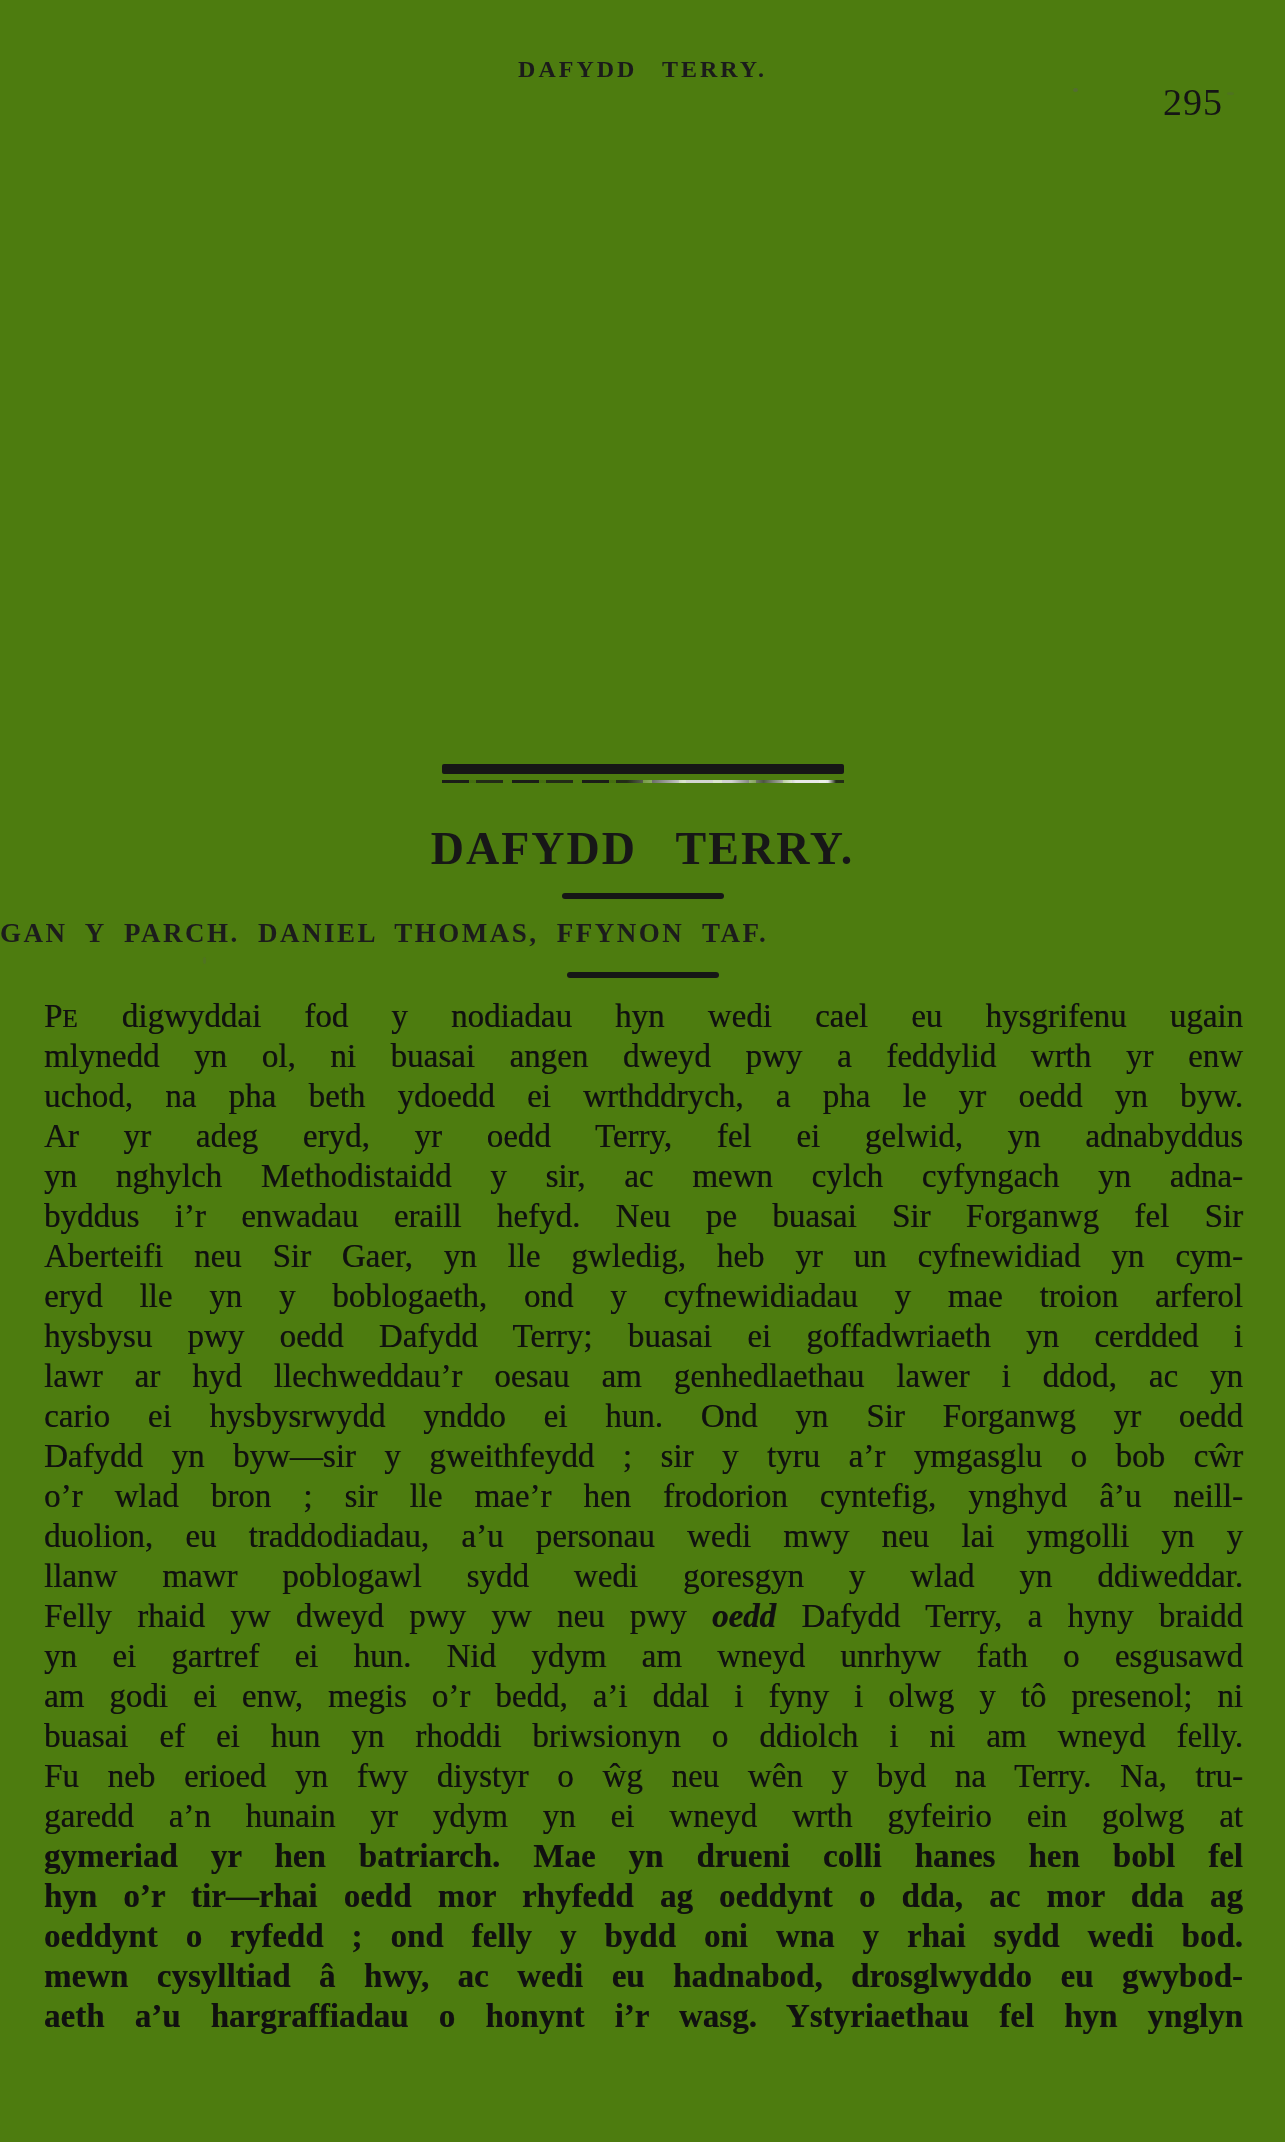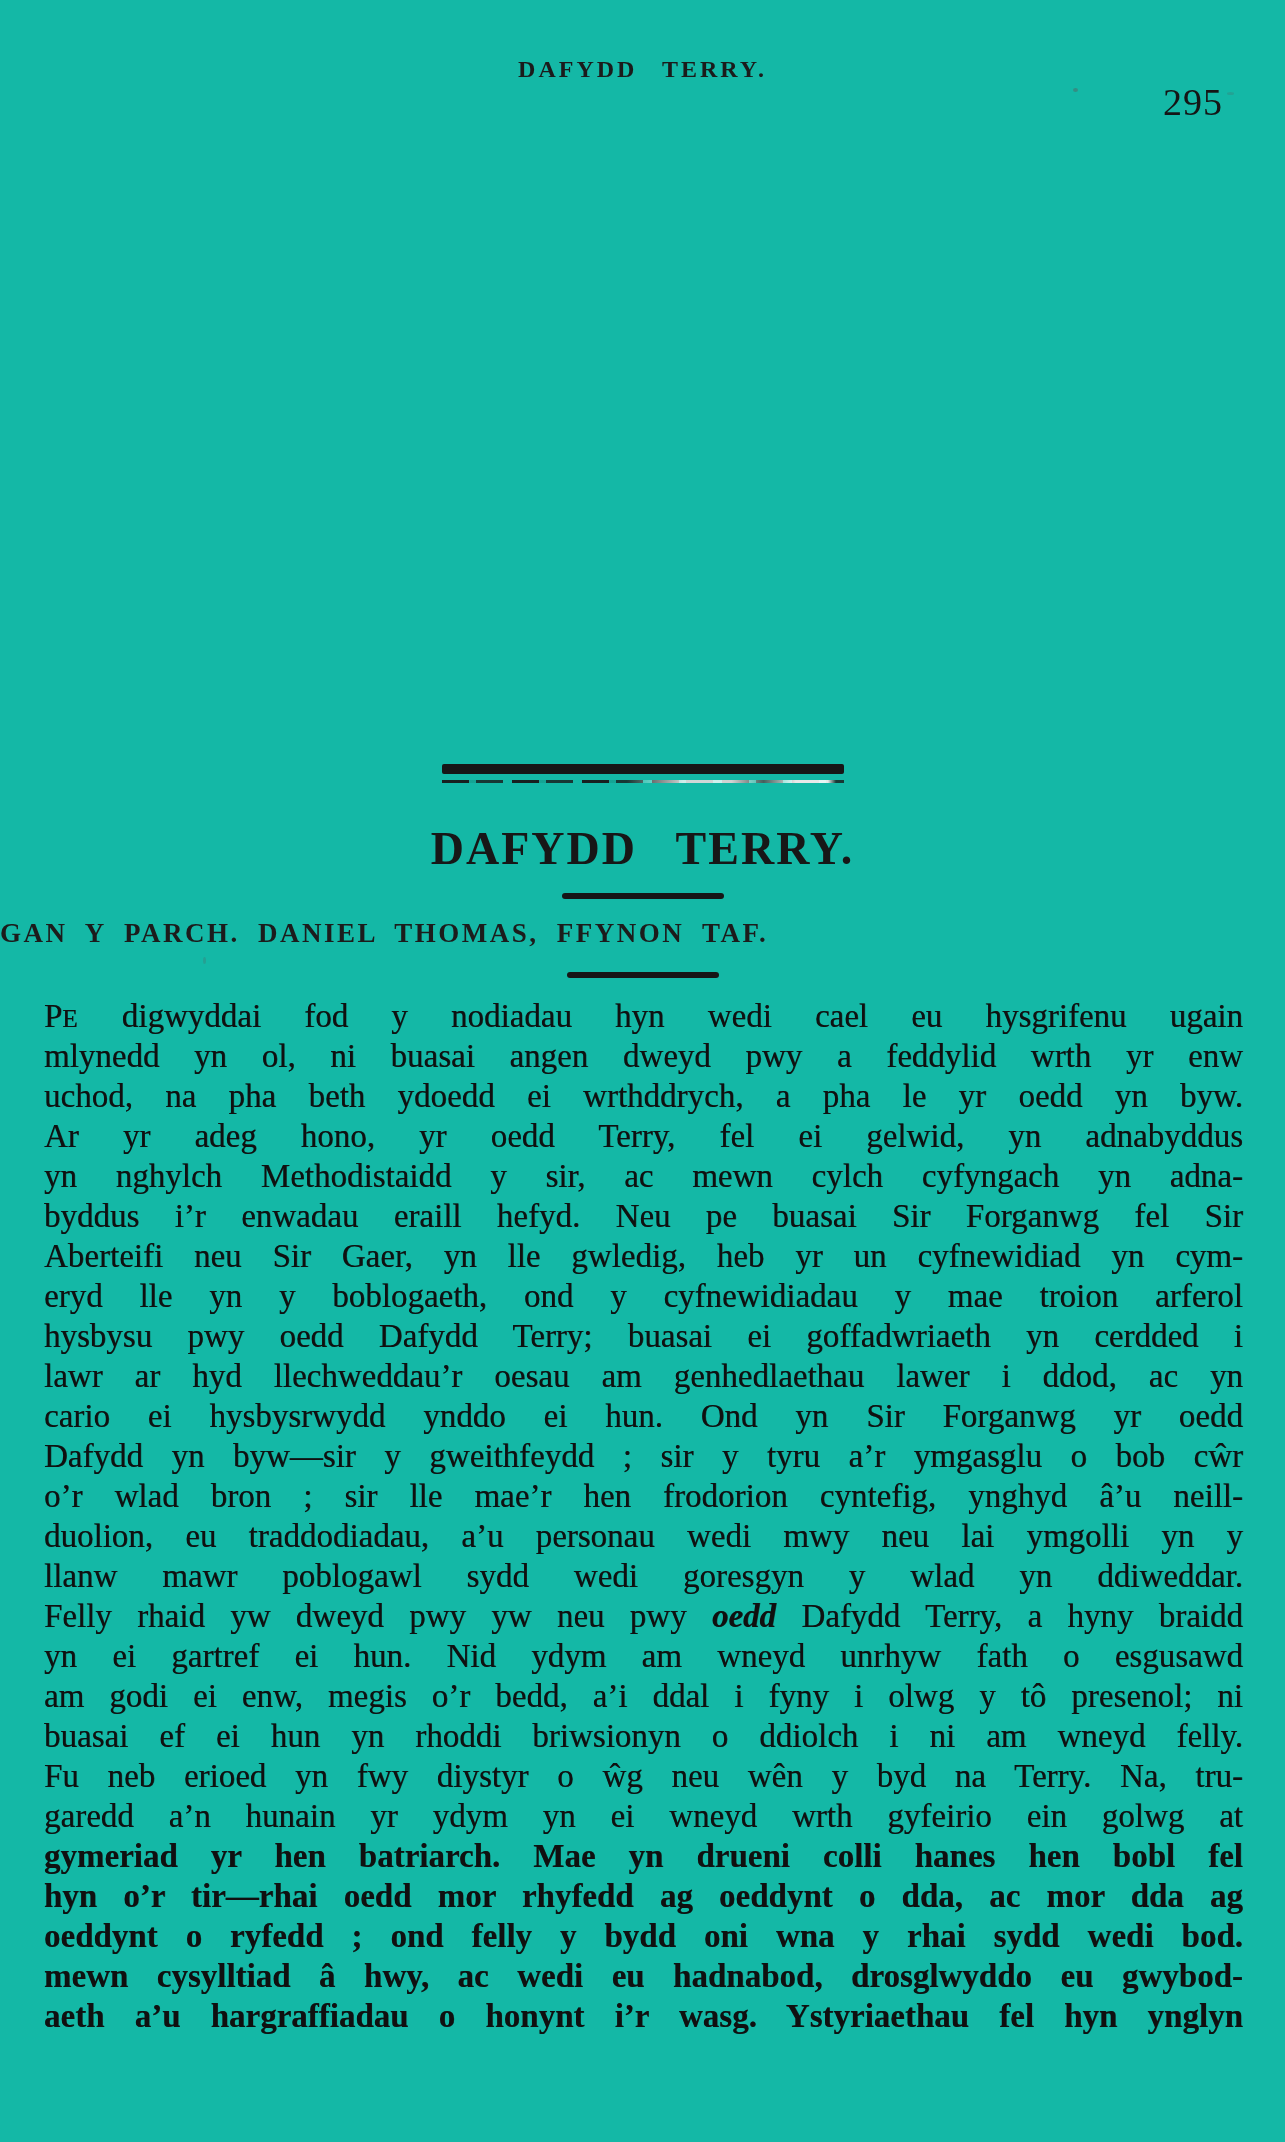--- a/index.html
+++ b/index.html
@@ -7,21 +7,21 @@
     padding: 0;
     width: 1285px;
     height: 2142px;
     background: #ffffff;
     overflow: hidden;
   }
   .page {
     position: relative;
     width: 1285px;
     height: 2142px;
-    background: #14b8a6;
+    background: #4d7c0f;
     color: #121212;
     font-family: "Liberation Serif", serif;
   }
 
   
   .running-header {
     position: absolute;
     top: 54px;
     left: 0;
     width: 100%;
@@ -165,21 +165,21 @@
   <div class="shortrule r1"></div>
 
   <div class="byline">GAN Y PARCH. DANIEL THOMAS, FFYNON TAF.</div>
 
   <div class="shortrule r2"></div>
 
   <div class="body-text">
       <div class="line"><span>P</span><span class="seg-smallcap">E</span><span> digwyddai fod y nodiadau hyn wedi cael eu hysgrifenu ugain</span></div>
       <div class="line"><span>mlynedd yn ol, ni buasai angen dweyd pwy a feddylid wrth yr enw</span></div>
       <div class="line"><span>uchod, na pha beth ydoedd ei wrthddrych, a pha le yr oedd yn byw.</span></div>
-      <div class="line"><span>Ar yr adeg hono, yr oedd Terry, fel ei gelwid, yn adnabyddus</span></div>
+      <div class="line"><span>Ar yr adeg eryd, yr oedd Terry, fel ei gelwid, yn adnabyddus</span></div>
       <div class="line"><span>yn nghylch Methodistaidd y sir, ac mewn cylch cyfyngach yn adna-</span></div>
       <div class="line"><span>byddus i’r enwadau eraill hefyd.  Neu pe buasai Sir Forganwg fel Sir</span></div>
       <div class="line"><span>Aberteifi neu Sir Gaer, yn lle gwledig, heb yr un cyfnewidiad yn cym-</span></div>
       <div class="line"><span>eryd lle yn y boblogaeth, ond y cyfnewidiadau y mae troion arferol</span></div>
       <div class="line"><span>hysbysu pwy oedd Dafydd Terry;  buasai ei goffadwriaeth yn cerdded i</span></div>
       <div class="line"><span>lawr ar hyd llechweddau’r oesau am genhedlaethau lawer i ddod, ac yn</span></div>
       <div class="line"><span>cario ei hysbysrwydd ynddo ei hun.  Ond yn Sir Forganwg yr oedd</span></div>
       <div class="line"><span>Dafydd yn byw—sir y gweithfeydd ; sir y tyru a’r ymgasglu o bob cŵr</span></div>
       <div class="line"><span>o’r wlad bron ; sir lle mae’r hen frodorion cyntefig, ynghyd â’u neill-</span></div>
       <div class="line"><span>duolion, eu traddodiadau, a’u personau wedi mwy neu lai ymgolli yn y</span></div>

